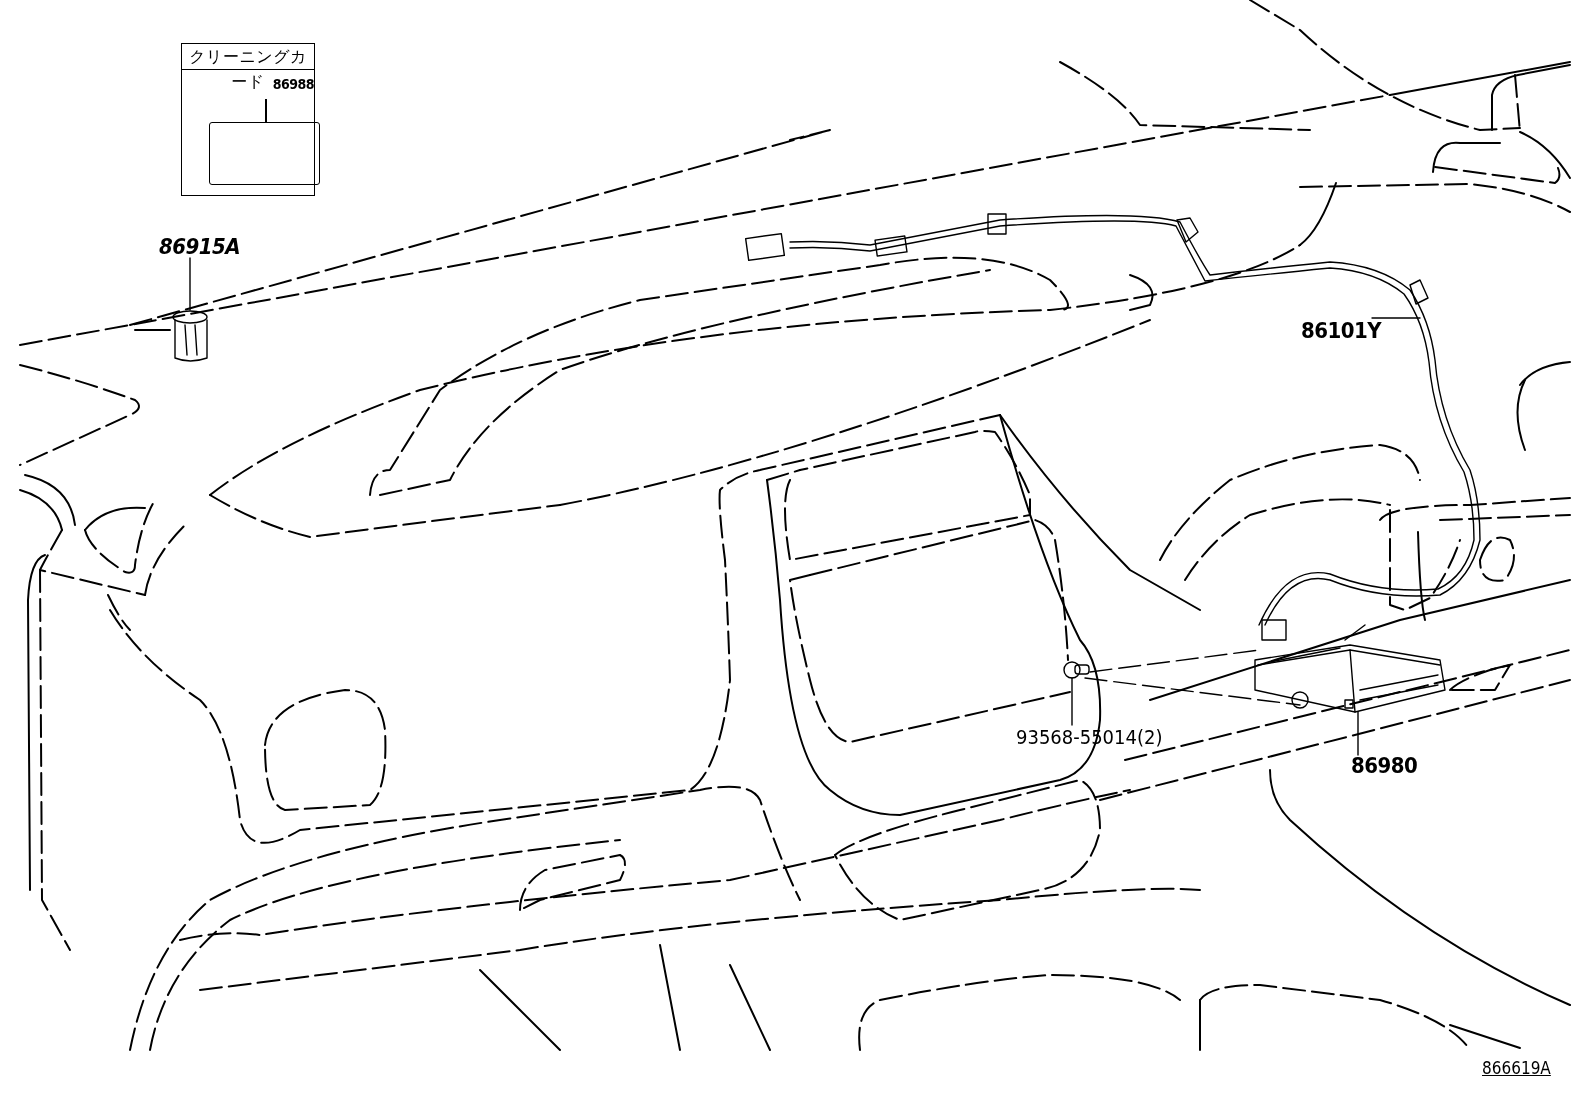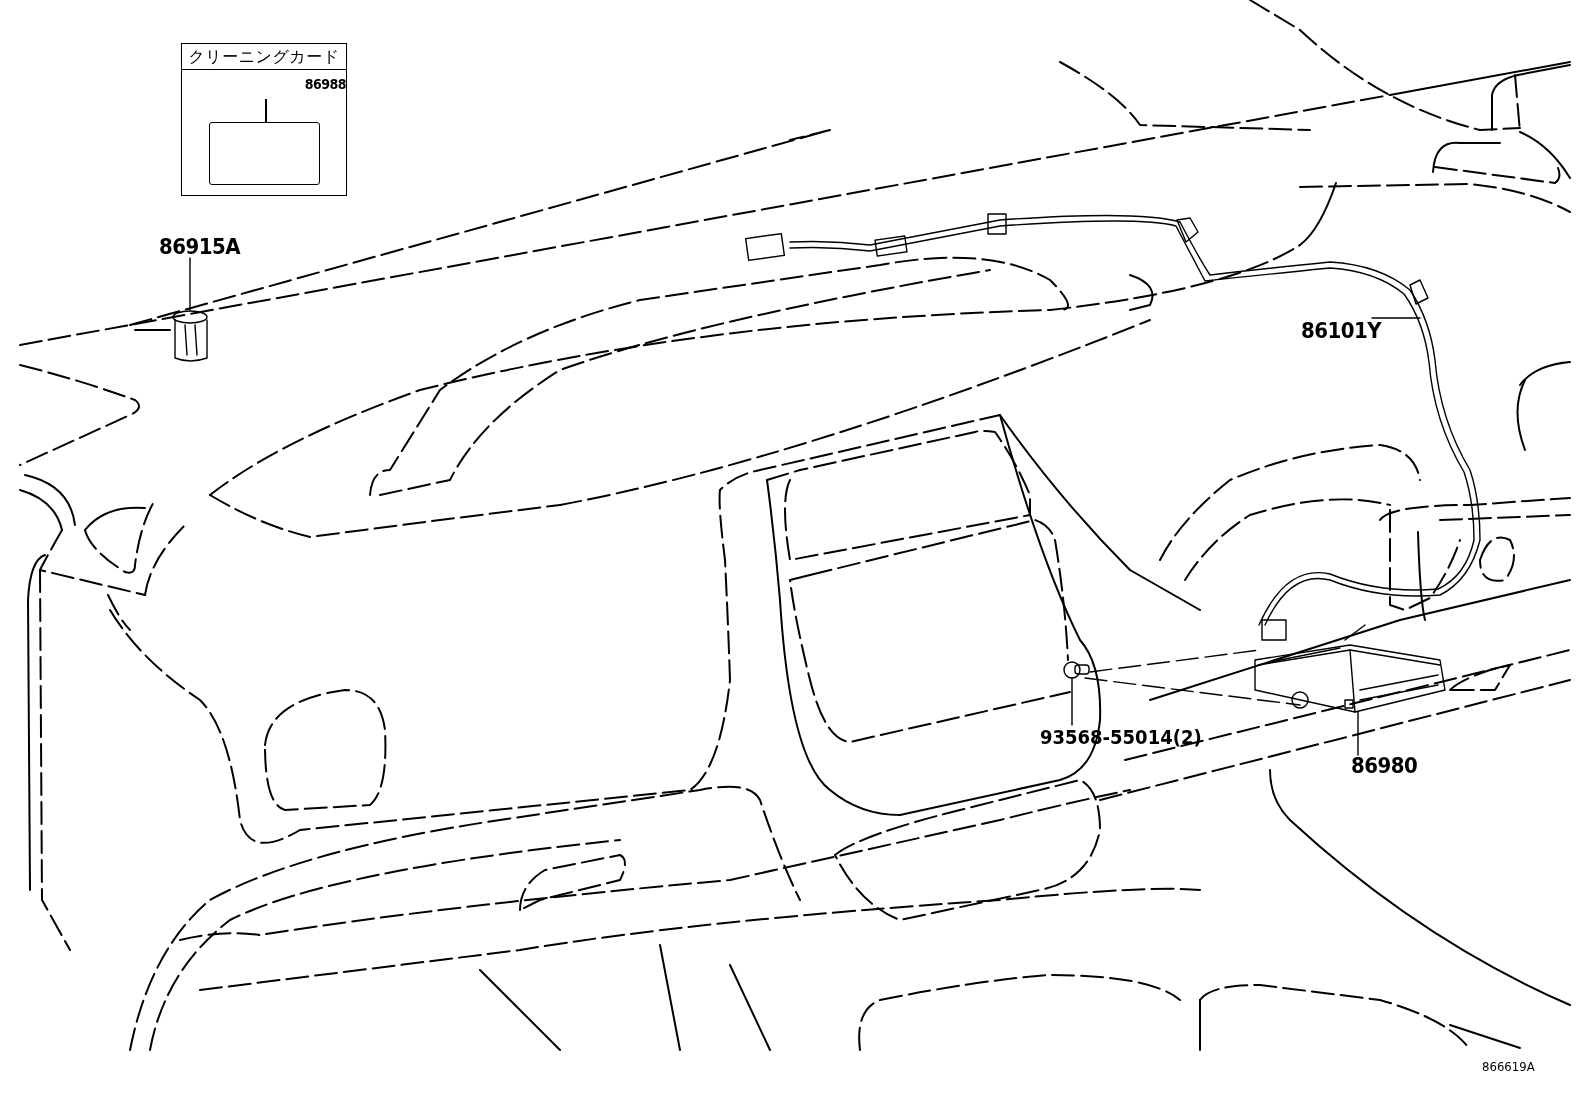--- a/index.html
+++ b/index.html
@@ -4,22 +4,22 @@
 <style>
   html, body { margin: 0; padding: 0; background: #ffffff; }
   body { width: 1592px; height: 1099px; position: relative; overflow: hidden;
          font-family: "DejaVu Sans Condensed", "DejaVu Sans", sans-serif; color: #000; }
   svg.drawing { position: absolute; left: 0; top: 0; }
   .ln { fill: none; stroke: #000; stroke-width: 2; stroke-linecap: round; stroke-linejoin: round; }
   .dsh { stroke-dasharray: 22 7; }
   .thin { stroke-width: 1.4; }
   .lbl { position: absolute; font-weight: bold; font-size: 22px; letter-spacing: -0.5px; line-height: 1; white-space: nowrap; }
   .lbl-norm { position: absolute; font-size: 20px; line-height: 1; white-space: nowrap; }
-  .lbl-code { position: absolute; font-size: 13px; line-height: 1; white-space: nowrap; }
-  .cardbox { position: absolute; left: 181px; top: 43px; width: 166px; height: 153px; border: 1.6px solid #000; box-sizing: border-box; }
+  .lbl-code { position: absolute; font-size: 17px; line-height: 1; white-space: nowrap; text-decoration: underline; }
+  .cardbox { position: absolute; left: 181px; top: 43px; width: 134px; height: 153px; border: 1.6px solid #000; box-sizing: border-box; }
   .cardbox .hdr { height: 25px; border-bottom: 1.6px solid #000; font-size: 16px; text-align: center; line-height: 25px; letter-spacing: 0.5px; }
   .cardbox .pn { position: absolute; left: 0; right: 0; top: 32px; text-align: right; font-weight: bold; font-size: 14px; letter-spacing: -0.5px; }
   .cardbox .leader { position: absolute; left: 83px; top: 55px; width: 1.5px; height: 23px; background: #000; }
   .cardbox .card { position: absolute; left: 27px; top: 78px; width: 111px; height: 63px; border: 1.6px solid #000; border-radius: 3px; box-sizing: border-box; }
 </style>
 </head>
 <body>
 
 <svg class="drawing" width="1592" height="1099" viewBox="0 0 1592 1099" xmlns="http://www.w3.org/2000/svg">
 
@@ -154,17 +154,17 @@
   <path class="ln thin" d="M1358 712 L1358 755"></path>
 </svg>
 
 <div class="cardbox">
   <div class="hdr">クリーニングカード</div>
   <div class="pn">86988</div>
   <div class="leader"></div>
   <div class="card"></div>
 </div>
 
-<div class="lbl" style="left:159px; top:236px;">86915A</div>
+<div class="lbl" style="left:159px; top:236px;font-style:italic;">86915A</div>
 <div class="lbl" style="left:1301px; top:320px;">86101Y</div>
-<div class="lbl-norm" style="left:1040px; top:727px; font-weight:bold;">93568-55014(2)</div>
+<div class="lbl-norm" style="left:1016px; top:727px; font-weight:normal;">93568-55014(2)</div>
 <div class="lbl" style="left:1329px; top:755px;margin-left:22px;">86980</div>
 <div class="lbl-code" style="left:1482px; top:1060px;">866619A</div>
 
 </body></html>

